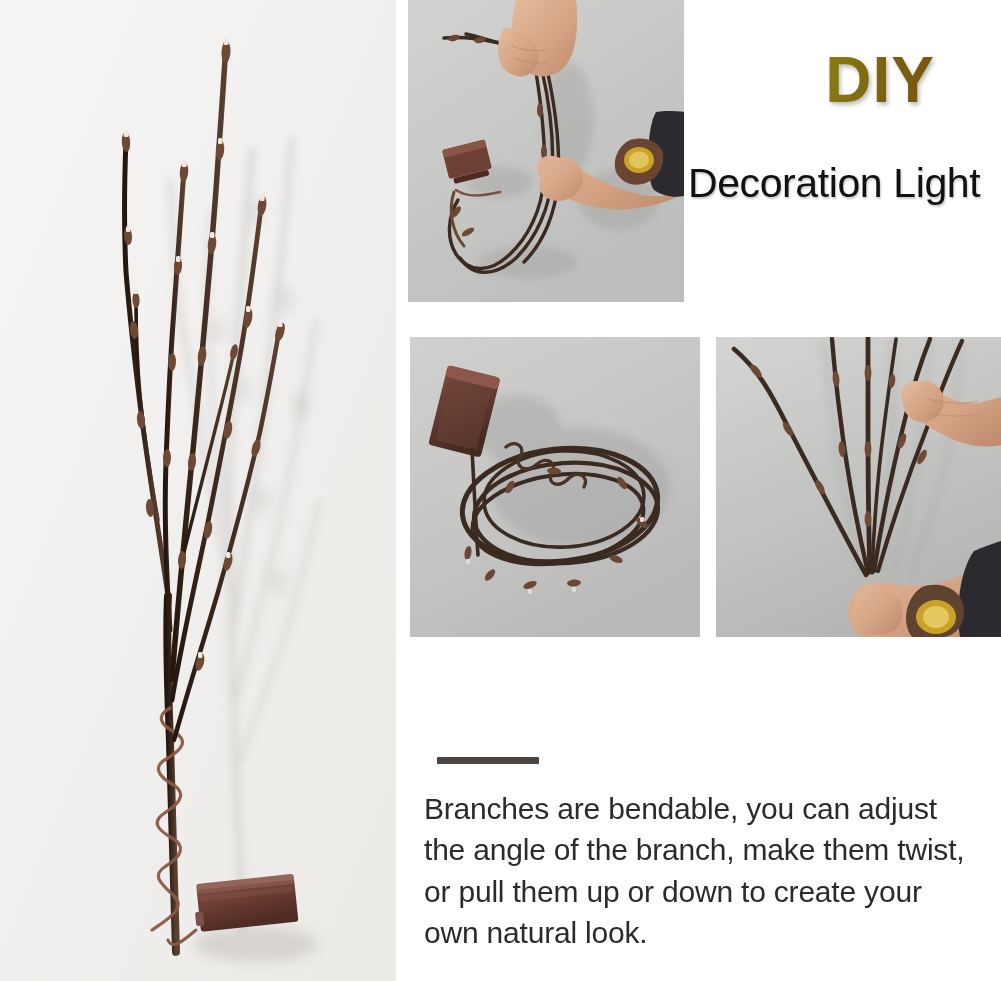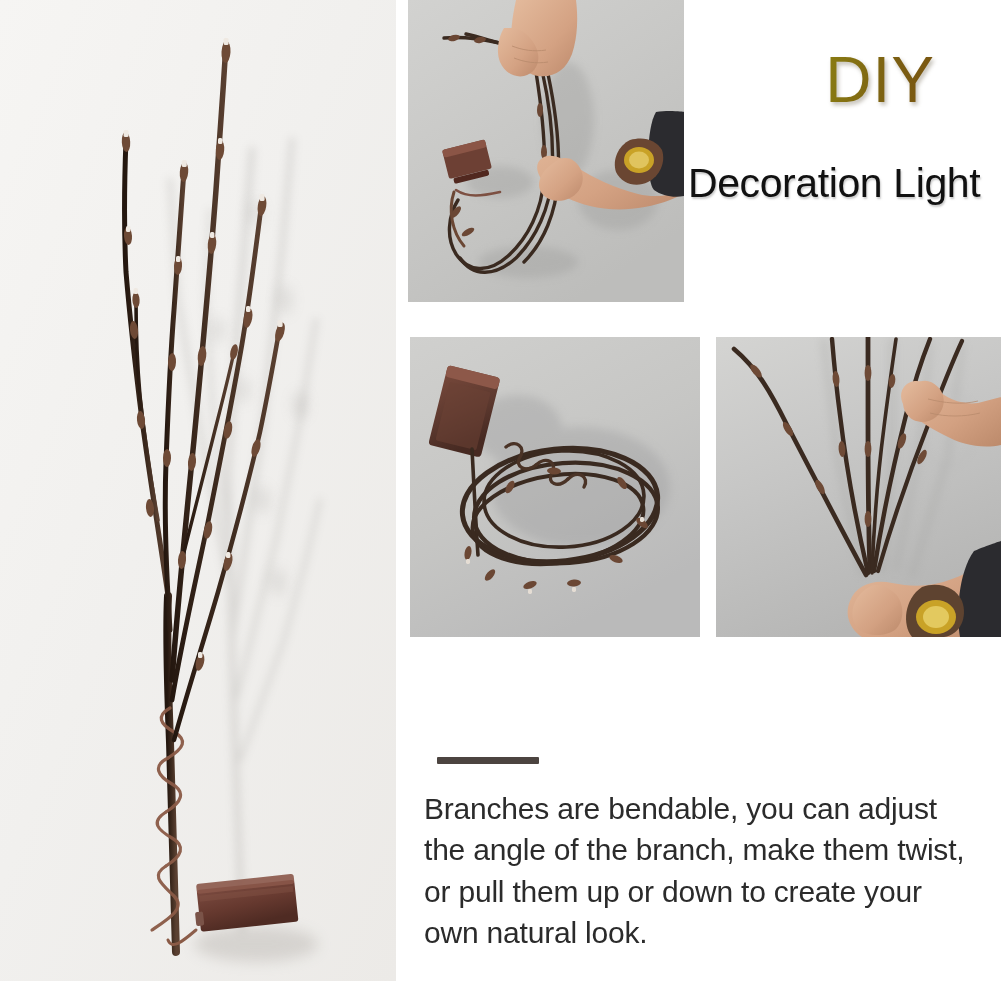--- a/index.html
+++ b/index.html
@@ -31,21 +31,21 @@
   #step3-panel     { left: 716px; top: 337px; width: 285px; height: 300px; }
 
   
   #title-diy {
     position: absolute;
     left: 760px;
     top: 48px;
     width: 240px;
     text-align: center;
     font-size: 64px;
-    font-weight: normal;
+    font-weight: bold;
     line-height: 1;
     letter-spacing: 1px;
     background: linear-gradient(100deg, #7d7a16 0%, #8a7d12 26%, #7a5c12 58%, #7a4a0d 100%);
     -webkit-background-clip: text;
     background-clip: text;
     color: transparent;
     -webkit-text-fill-color: transparent;
     filter: drop-shadow(2px 3px 2px rgba(120,110,90,0.45));
   }
   #title-sub {

